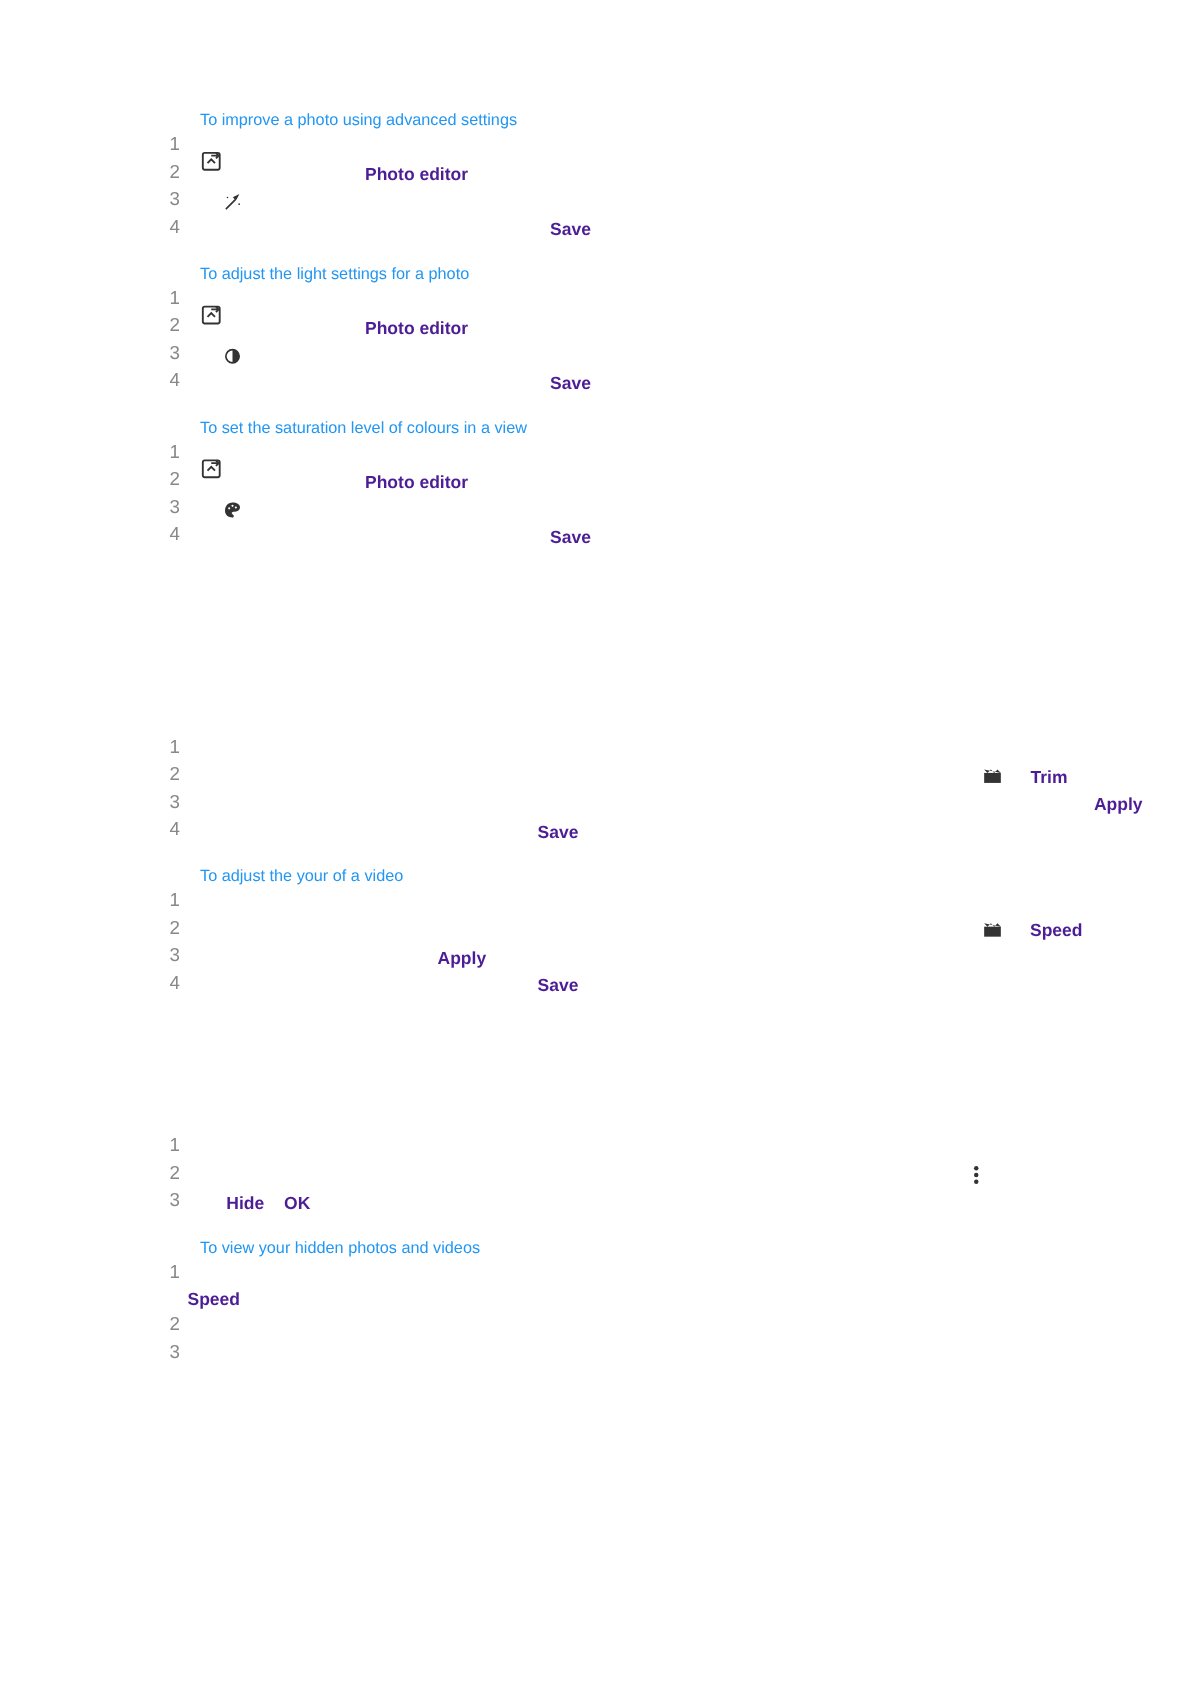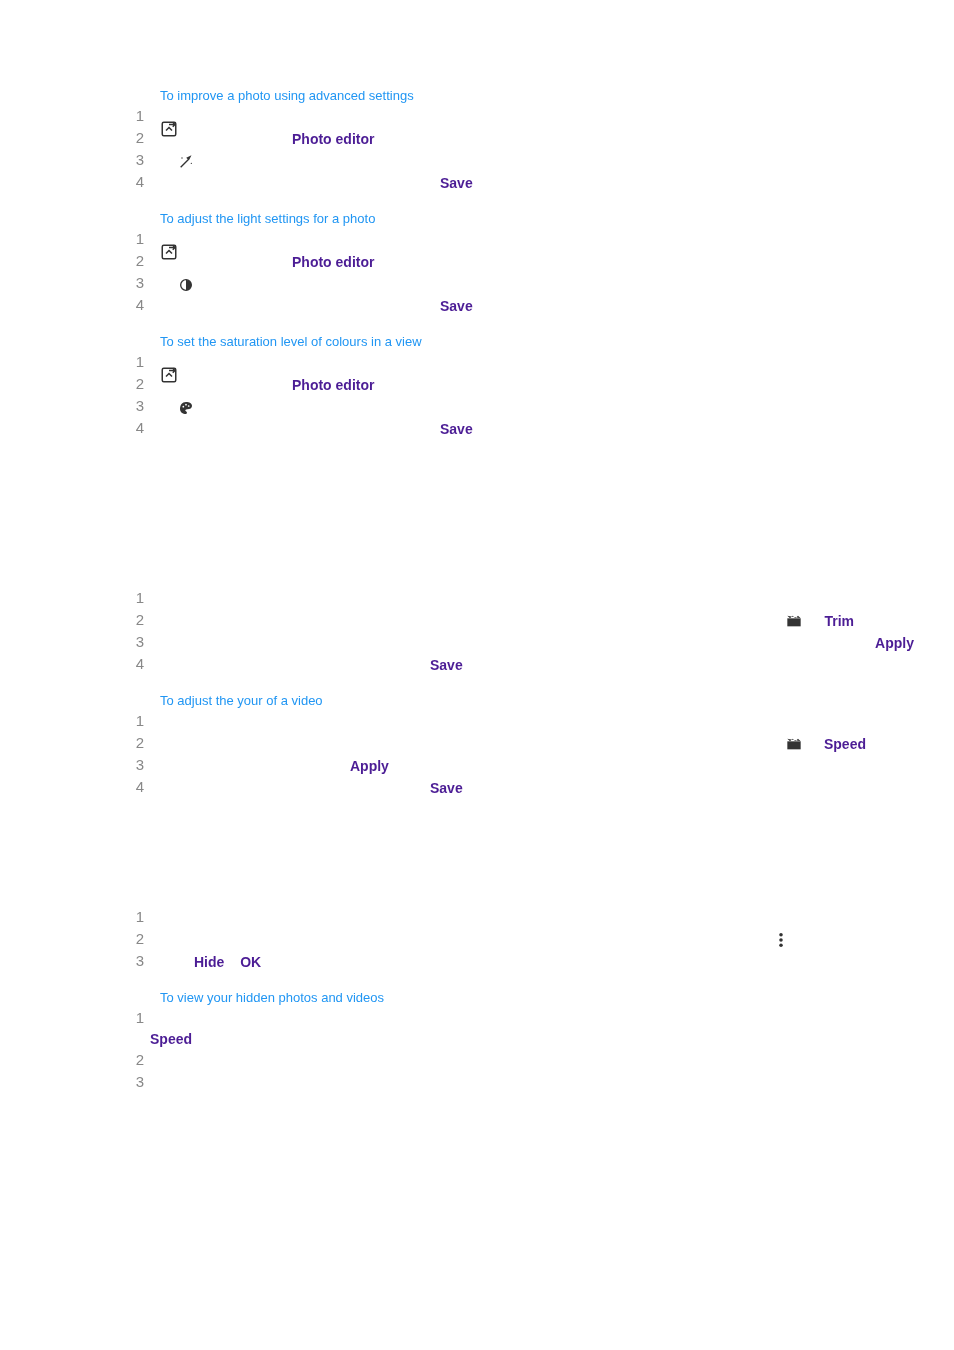--- a/index.html
+++ b/index.html
@@ -255,21 +255,21 @@
               <circle cx="3" cy="3" r="2" fill="#333"></circle>
               <circle cx="3" cy="9" r="2" fill="#333"></circle>
               <circle cx="3" cy="15" r="2" fill="#333"></circle>
             </svg>
         </span>
       </div>
     </div>
     <div class="row">
       <div class="num">3</div>
       <div class="content">
-        <span class="bold" style="margin-left:34px;">Hide</span>
+        <span class="bold" style="margin-left:21px;">Hide</span>
         <span class="bold" style="margin-left:12px;">OK</span>
       </div>
     </div>
   </div>
 
   <div class="group">
     <div class="section-title">To view your hidden photos and videos</div>
     <div class="row">
       <div class="num">1</div>
       <div class="content"></div>

